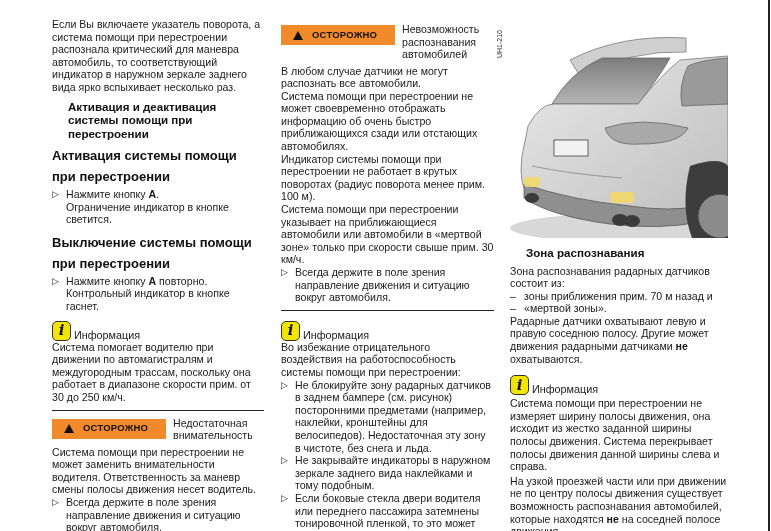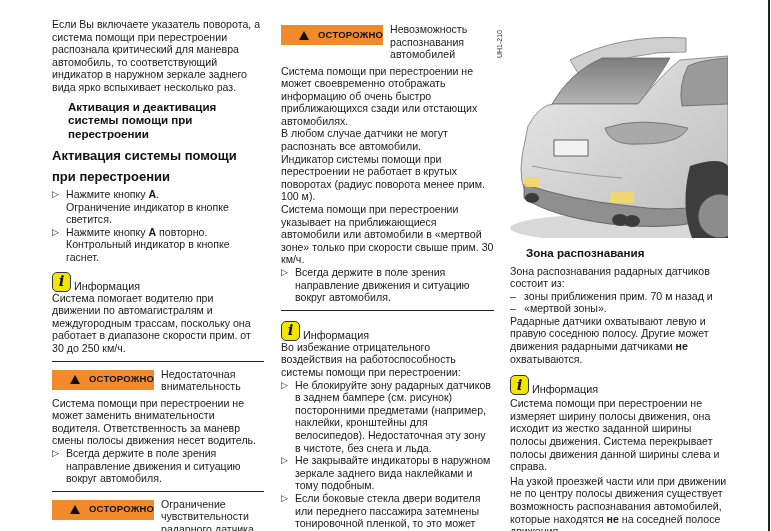--- a/index.html
+++ b/index.html
@@ -28,22 +28,22 @@
   .info-icon {
     width: 19px; height: 20px; background: #f2e500; border: 1.5px solid #333;
     border-radius: 5px; display: flex; align-items: center; justify-content: center;
     font-family: "DejaVu Serif", serif; font-style: italic; font-weight: bold;
     font-size: 15px; color: #111; box-sizing: border-box;
   }
   .info-title { font-weight: normal; font-size: 10.8px; margin-left: 3px; line-height: 12px; }
 
   .warn { display: flex; margin-top: 8px; margin-bottom: 4px; }
   .warn-badge {
-    width: 102px; height: 20px; background: #f08a2b; display: flex; align-items: center;
-    padding-left: 18px; box-sizing: border-box; flex: none;
+    width: 114px; height: 20px; background: #f08a2b; display: flex; align-items: center;
+    padding-left: 12px; box-sizing: border-box; flex: none;
   }
   .warn-tri { width: 0; height: 0; border-left: 5px solid transparent; border-right: 5px solid transparent; border-bottom: 9px solid #111; margin-right: 9px; }
   .warn-label { font-weight: bold; font-size: 9.5px; letter-spacing: 0.2px; color: #111; }
   .warn-text { margin-left: 7px; line-height: 12.5px; color: #222; margin-top: -2px; }
 
   .figure { position: absolute; left: 510px; top: 16px; width: 218px; height: 222px; background: #fff; overflow: hidden; }
   .fig-code { position: absolute; left: 494px; top: 24px; font-size: 7px; color: #333; transform: rotate(-90deg); transform-origin: left top; white-space: nowrap; }
 </style>
 </head>
 <body>
@@ -54,20 +54,21 @@
   <p class="p">Если Вы включаете указатель поворота, а система помощи при перестроении распознала критический для маневра автомобиль, то соответствующий индикатор в наружном зеркале заднего вида ярко вспыхивает несколько раз.</p>
   <div class="h1">Активация и деактивация системы помощи при перестроении</div>
 
   <div class="h2">Активация системы помощи при перестроении</div>
   <div class="step">
     <span class="tri">▷</span>
     <span>Нажмите кнопку </span><b>А</b><span>.</span><br>
     <span>Ограничение индикатор в кнопке светится.</span>
   </div>
 
+  <div class="h2" style="margin-top:6px;">Выключение системы помощи при перестроении</div>
   <div class="step">
     <span class="tri">▷</span>
     <span>Нажмите кнопку </span><b>А</b><span> повторно.</span><br>
     <span>Контрольный индикатор в кнопке гаснет.</span>
   </div>
 
   <div class="info-head">
     <div class="info-icon">i</div>
     <div class="info-title">Информация</div>
   </div>
@@ -99,22 +100,22 @@
 </div>
 
 <div class="col col-mid" style="top:17px;">
   <div class="warn" style="margin-top:8px;">
     <div class="warn-badge">
       <div class="warn-tri"></div>
       <span class="warn-label">ОСТОРОЖНО</span>
     </div>
     <div class="warn-text">Невозможность распознавания автомобилей</div>
   </div>
+  <p class="p">В любом случае датчики не могут распознать все автомобили.</p>
   <p class="p">Система помощи при перестроении не может своевременно отображать информацию об очень быстро приближающихся сзади или отстающих автомобилях.</p>
-  <p class="p">В любом случае датчики не могут распознать все автомобили.</p>
   <p class="p">Индикатор системы помощи при перестроении не работает в крутых поворотах (радиус поворота менее прим. 100 м).</p>
   <p class="p">Система помощи при перестроении указывает на приближающиеся автомобили или автомобили в «мертвой зоне» только при скорости свыше прим. 30 км/ч.</p>
   <div class="step">
     <span class="tri">▷</span>
     <span>Всегда держите в поле зрения направление движения и ситуацию вокруг автомобиля.</span>
   </div>
   <div class="rule"></div>
 
   <div class="info-head" style="margin-top:10px;">
     <div class="info-icon">i</div>

